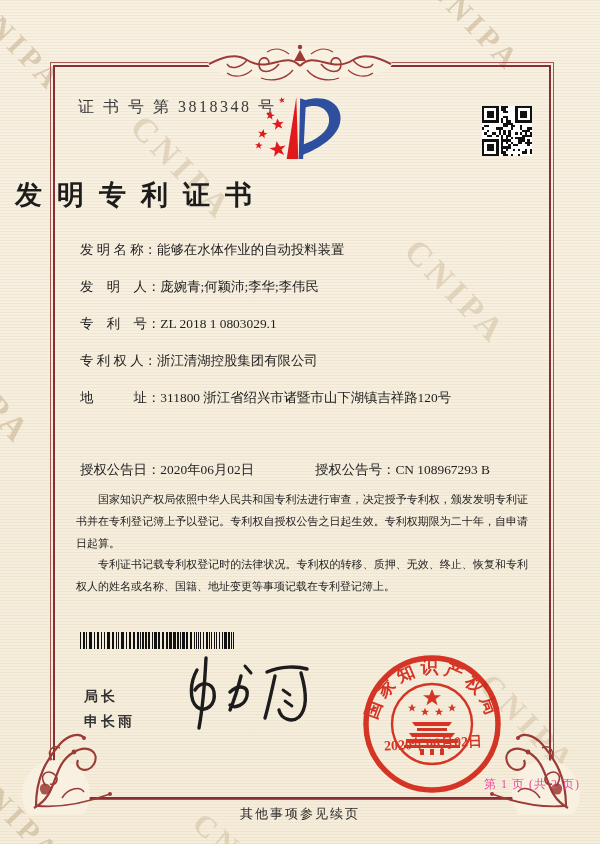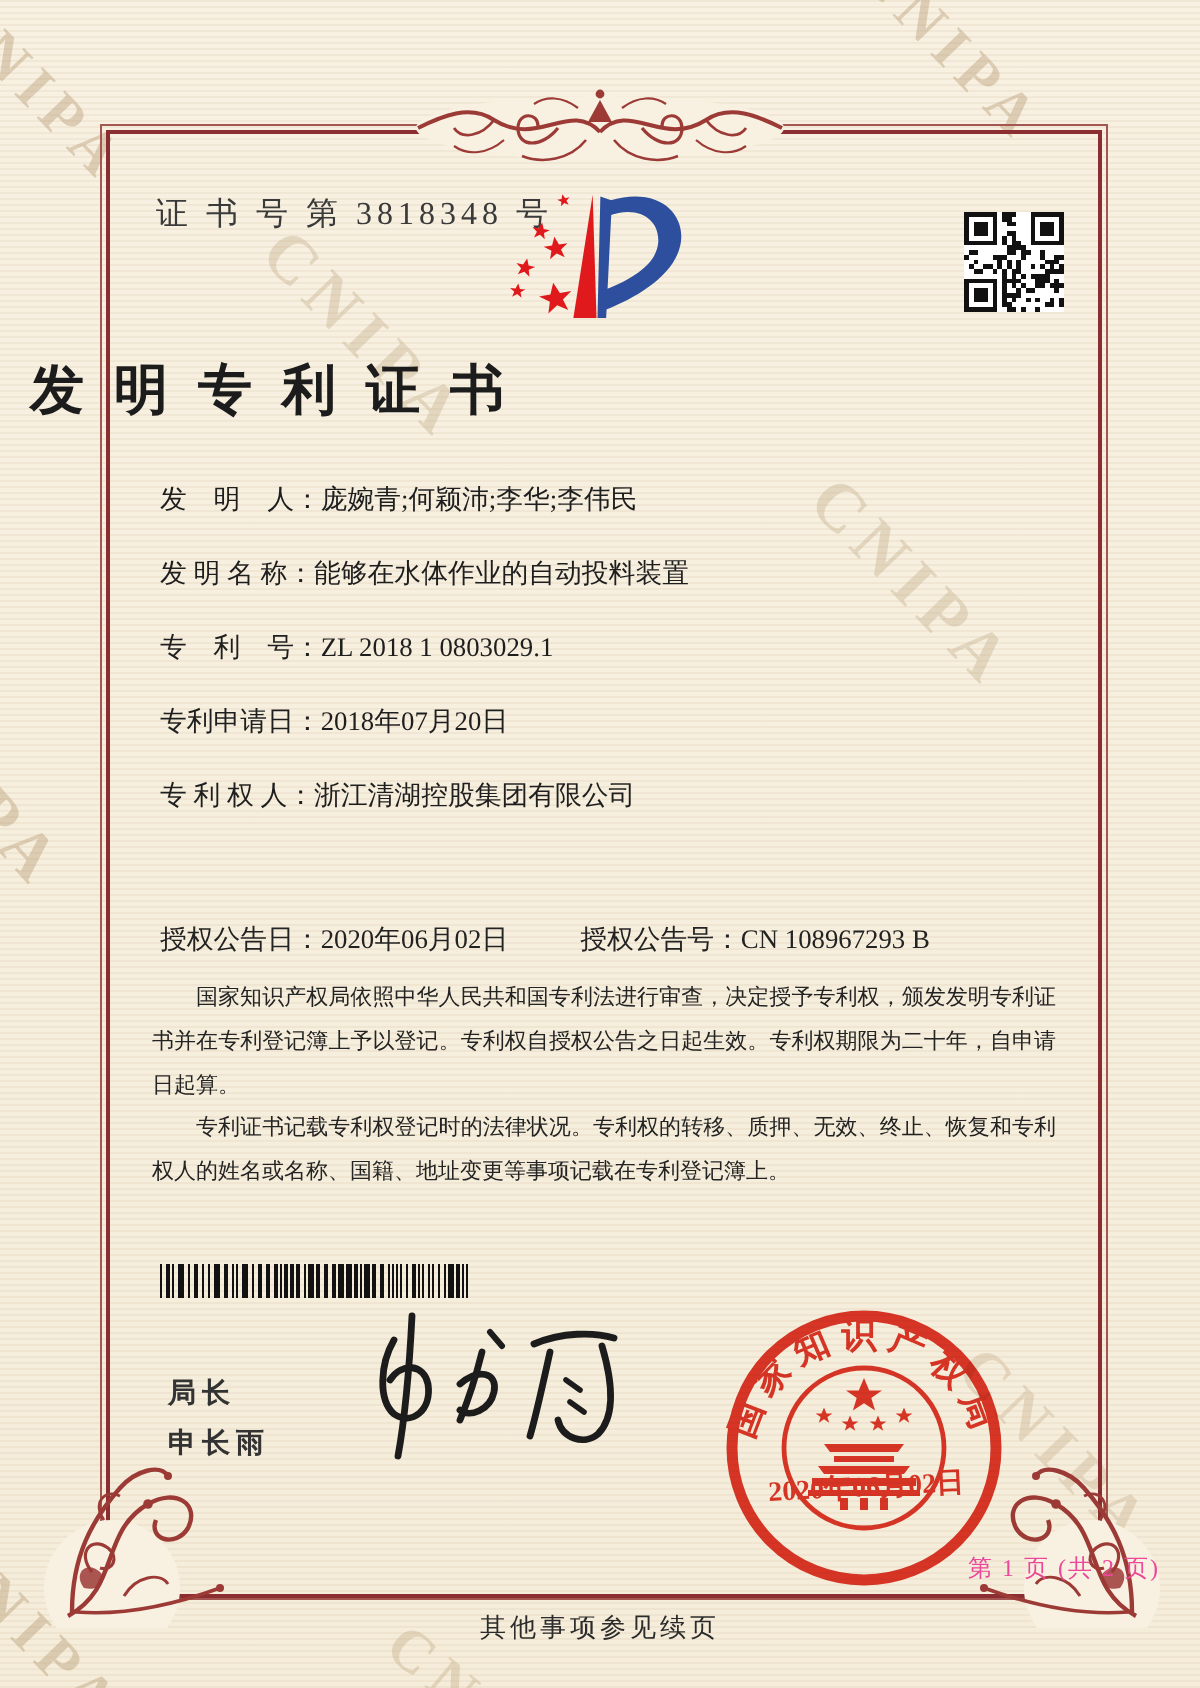--- a/index.html
+++ b/index.html
@@ -30,21 +30,21 @@
   .frame-outer{left:50px;top:62px;width:502px;height:736px;border:1px solid #a35652;}
   .frame-inner{left:53px;top:65px;width:494px;height:730px;border:2px solid #8a2e32;}
   
   .certno{left:78px;top:97px;font-size:16px;letter-spacing:2.5px;color:#3a3a3a;}
   .title{left:0;top:177px;width:100%;font-size:27px;font-weight:bold;
          letter-spacing:15px;padding-left:15px;box-sizing:border-box;color:#1c1c1c;}
   .fields{left:80px;top:242px;width:450px;}
   .frow{margin-bottom:20.5px;font-size:13.4px;line-height:16.5px;white-space:nowrap;}
   .flabel{color:#1e1e1e;}
   .fvalue{color:#1e1e1e;}
-  .grantrow{left:80px;top:461px;width:460px;display:flex;gap:36px;font-size:13.4px;white-space:nowrap;}
+  .grantrow{left:80px;top:461px;width:460px;display:flex;gap:61px;font-size:13.4px;white-space:nowrap;}
   .paras{left:76px;top:489px;width:452px;font-size:11px;line-height:21.8px;text-align:justify;color:#232323;}
   .paras p{margin:0;text-indent:2em;}
   .barcode{left:80px;top:632px;}
   .bureau{left:84px;top:684px;font-family:"Liberation Sans","DejaVu Sans",sans-serif;
           font-weight:600;font-size:14px;color:#333;letter-spacing:3px;line-height:25px;}
   .pageno{left:0;top:776px;width:580px;text-align:right;font-size:12px;letter-spacing:1px;color:#ec4899;}
   .footnote{left:0;top:805px;width:600px;text-align:center;font-size:13px;letter-spacing:2px;color:#2b2b2b;}
   .sig{left:175px;top:650px;}
   .seal{left:347px;top:639px;opacity:.93;mix-blend-mode:multiply;}
   .ornament-top{left:203px;top:40px;}
@@ -255,25 +255,25 @@
       <rect x="16" y="2" width="3" height="3"></rect>
       <rect x="0" y="14" width="7" height="7"></rect>
       <rect x="1" y="15" width="5" height="5" fill="#fff"></rect>
       <rect x="2" y="16" width="3" height="3"></rect>
     </g>
 </svg>
 
 <div class="abs title">发明专利证书</div>
 
 <div class="abs fields">
+  <div class="frow"><span class="flabel">发 明 名 称：</span><span class="fvalue">能够在水体作业的自动投料装置</span></div>
   <div class="frow"><span class="flabel">发　明　人：</span><span class="fvalue">庞婉青;何颖沛;李华;李伟民</span></div>
-  <div class="frow"><span class="flabel">发 明 名 称：</span><span class="fvalue">能够在水体作业的自动投料装置</span></div>
   <div class="frow"><span class="flabel">专　利　号：</span><span class="fvalue">ZL 2018 1 0803029.1</span></div>
-  <div class="frow"><span class="flabel">专利申请日：</span><span class="fvalue">2018年07月20日</span></div>
   <div class="frow"><span class="flabel">专 利 权 人：</span><span class="fvalue">浙江清湖控股集团有限公司</span></div>
+  <div class="frow"><span class="flabel">地　　　址：</span><span class="fvalue">311800 浙江省绍兴市诸暨市山下湖镇吉祥路120号</span></div>
 </div>
 
 <div class="abs grantrow">
   <span><span>授权公告日：</span><span>2020年06月02日</span></span>
   <span><span>授权公告号：</span><span>CN 108967293 B</span></span>
 </div>
 
 <div class="abs paras">
   <p>国家知识产权局依照中华人民共和国专利法进行审查，决定授予专利权，颁发发明专利证书并在专利登记簿上予以登记。专利权自授权公告之日起生效。专利权期限为二十年，自申请日起算。</p>
   <p>专利证书记载专利权登记时的法律状况。专利权的转移、质押、无效、终止、恢复和专利权人的姓名或名称、国籍、地址变更等事项记载在专利登记簿上。</p>

